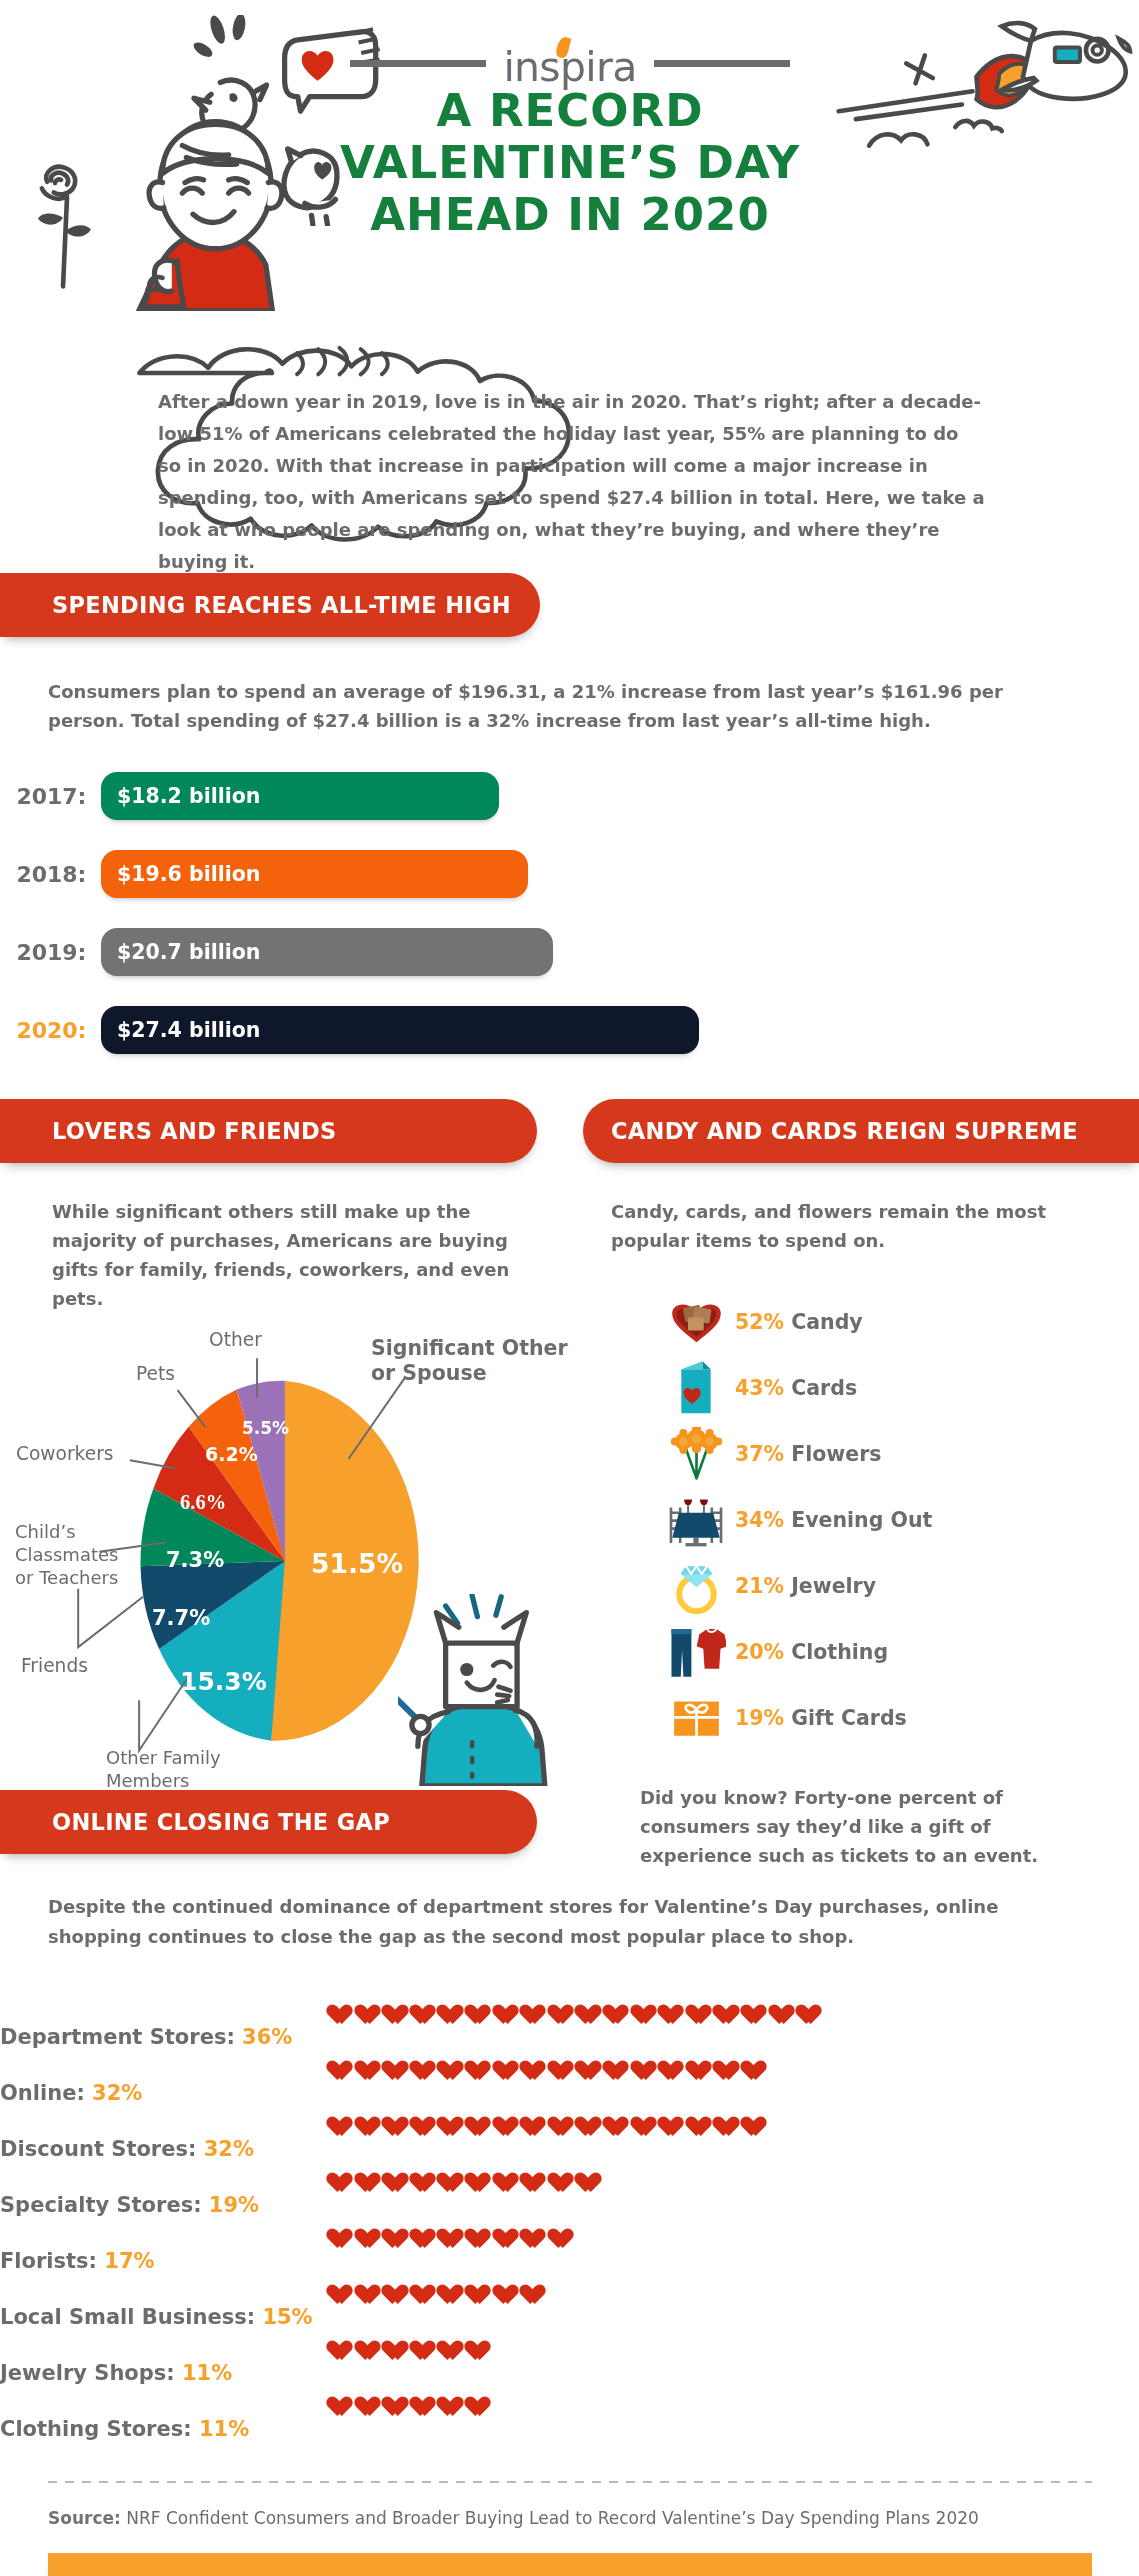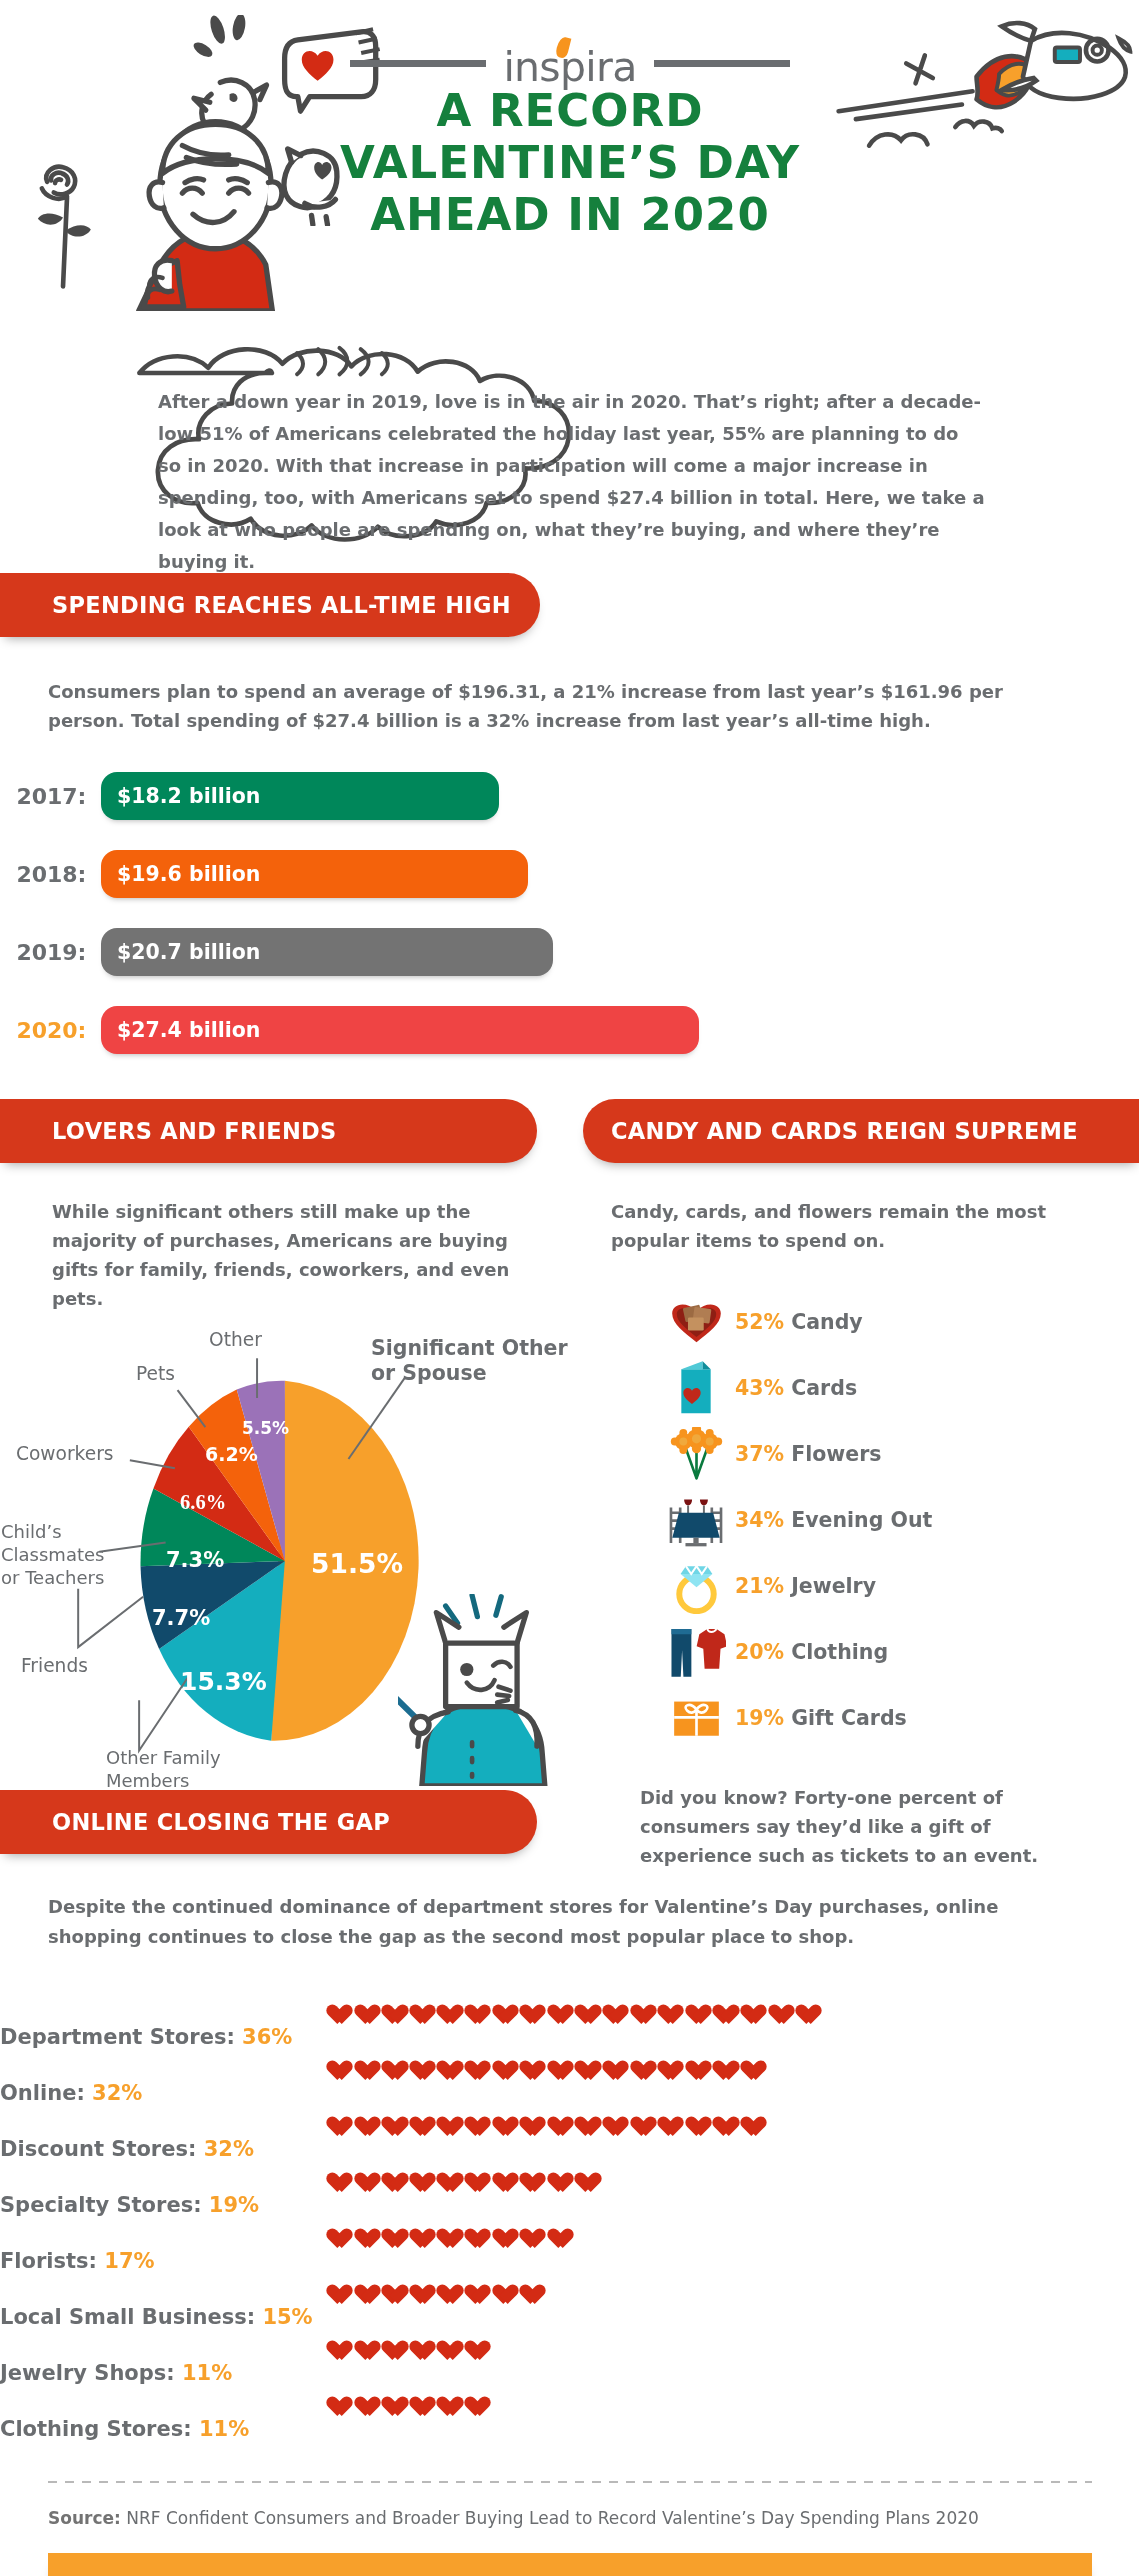--- a/index.html
+++ b/index.html
@@ -307,21 +307,21 @@
         </div>
       </div>
       <div class="bar-row">
         <div class="bar-year">2019:</div>
         <div class="bar" style="width:452px; background:#737373;">
           <span class="bar-label">$20.7 billion</span>
         </div>
       </div>
       <div class="bar-row">
         <div class="bar-year hl">2020:</div>
-        <div class="bar" style="width:598px; background:#ef4444;">
+        <div class="bar" style="width:598px; background:#0f172a;">
           <span class="bar-label">$27.4 billion</span>
         </div>
       </div>
     </div>
   </div>
 
   <div class="twocol">
 
     <div class="col-left">
       <div class="banner" style="width:537px;">
@@ -364,21 +364,21 @@
         <div style="position:absolute; left:152px; top:277px; font-size:21px; font-weight:bold; color:#fff; font-family:'DejaVu Sans',sans-serif;">7.7%</div>
         <div style="position:absolute; left:166px; top:219px; font-size:21px; font-weight:bold; color:#fff; font-family:'DejaVu Sans',sans-serif;">7.3%</div>
         <div style="position:absolute; left:180px; top:162px; font-size:20.5px; font-weight:bold; color:#fff; font-family:Liberation Serif, serif;">6.6%</div>
         <div style="position:absolute; left:205px; top:114px; font-size:19px; font-weight:bold; color:#fff; font-family:'DejaVu Sans',sans-serif;">6.2%</div>
         <div style="position:absolute; left:242px; top:89px; font-size:17px; font-weight:bold; color:#fff; font-family:'DejaVu Sans',sans-serif;">5.5%</div>
 
         <div style="position:absolute; left:371px; top:6.6px; width:199px; font-size:20.5px; font-weight:bold; line-height:1.25; color:#6a6d70; font-family:'DejaVu Sans',sans-serif;">Significant Other or Spouse</div>
         <div style="position:absolute; left:209px; top:0px; font-size:18.6px; color:#6a6d70; font-family:'DejaVu Sans',sans-serif;">Other</div>
         <div style="position:absolute; left:136px; top:34px; font-size:18.6px; color:#6a6d70; font-family:'DejaVu Sans',sans-serif;">Pets</div>
         <div style="position:absolute; left:16px; top:114px; font-size:18.6px; color:#6a6d70; font-family:'DejaVu Sans',sans-serif;">Coworkers</div>
-        <div style="position:absolute; left:1px; top:191px; width:126px; font-size:18px; line-height:1.28; color:#6a6d70; font-family:'DejaVu Sans',sans-serif;">Child’s Classmates or Teachers</div>
+        <div style="position:absolute; left:15px; top:191px; width:126px; font-size:18px; line-height:1.28; color:#6a6d70; font-family:'DejaVu Sans',sans-serif;">Child’s Classmates or Teachers</div>
         <div style="position:absolute; left:21px; top:326px; font-size:18.6px; color:#6a6d70; font-family:'DejaVu Sans',sans-serif;">Friends</div>
         <div style="position:absolute; left:106px; top:417px; width:146px; font-size:18px; line-height:1.28; color:#6a6d70; font-family:'DejaVu Sans',sans-serif;">Other Family Members</div>
 
         <svg style="position:absolute; left:398px; top:265px;" width="172" height="192" viewBox="0 0 260 290">
           <g fill="none" stroke="#14697e" stroke-width="8" stroke-linecap="round">
             <path d="M120 34 112 2M148 32 156 4M90 44 72 18"></path>
           </g>
           <path d="M40 240c2-44 30-72 72-72h34c42 0 70 28 72 72l4 50H36z" fill="#14aebe" stroke="#4a4a4a" stroke-width="8" stroke-linejoin="round"></path>
           <g fill="#fff" stroke="#4a4a4a" stroke-width="8" stroke-linecap="round" stroke-linejoin="round">
             <path d="M72 74h108v96H72z"></path>

